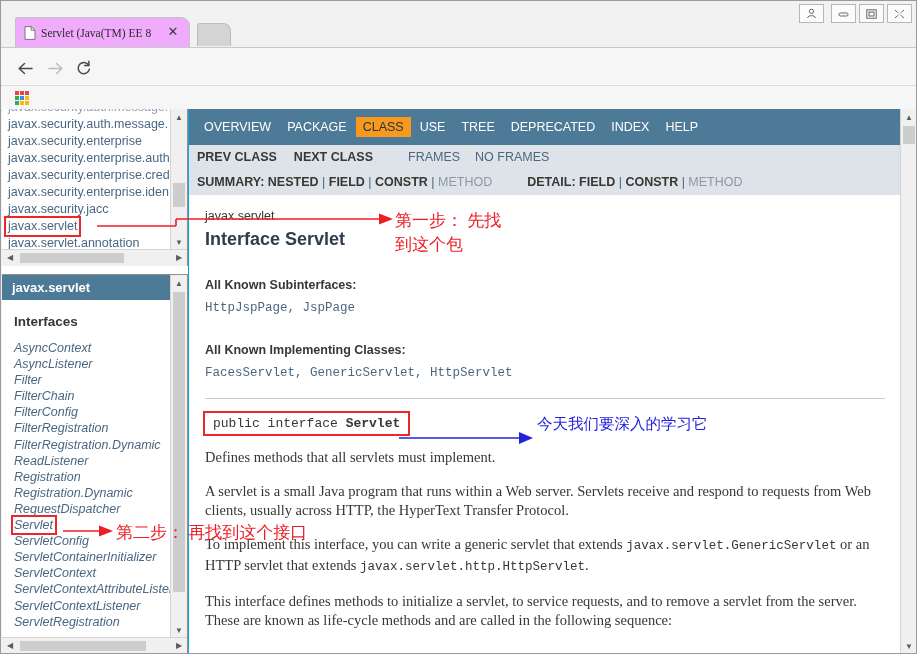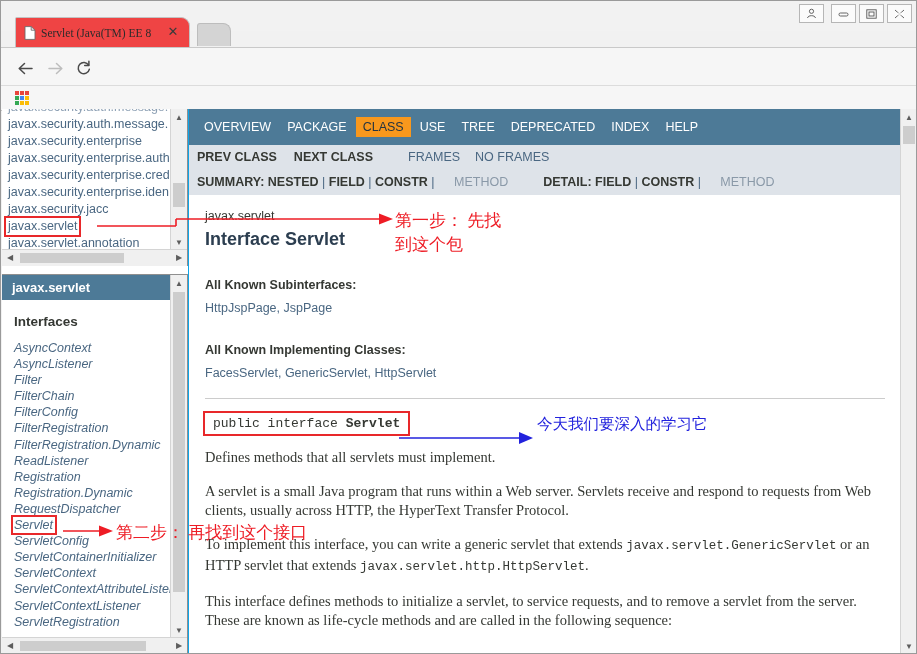--- a/index.html
+++ b/index.html
@@ -38,21 +38,21 @@
   .win-btn.person { margin-right: 4px; }
   .win-btn svg { display: block; }
 
   
   .tabstrip {
     position: absolute; left: 0; top: 16px; width: 917px; height: 30px;
   }
   .tab {
     position: absolute; left: 14px; top: 0;
     width: 175px; height: 30px;
-    background: #ef4444;
+    background: #f0abfc;
     border: 1px solid #c3c3c3;
     border-bottom: none;
     border-radius: 2px 9px 0 0;
     transform: skewX(0deg);
     display: flex; align-items: center;
     box-sizing: border-box;
     padding-left: 8px;
     overflow: hidden;
   }
   .tab .tab-favicon {
@@ -310,21 +310,21 @@
     background: #dee3e9;
     font-size: 12.5px;
     color: #4a6782;
     box-sizing: border-box;
     padding-left: 8px;
     font-family: "Liberation Sans", sans-serif;
   }
   .subnav-1 { top: 36px; height: 24px; line-height: 24px; }
   .subnav-2 { top: 60px; height: 26px; line-height: 26px; }
   .subnav .strong { font-weight: bold; color: #353833; }
-  .subnav .dim { color: #8a99a8; padding-left: 16px; }
+  .subnav .dim { color: #8a99a8; }
   .subnav .gap { display: inline-block; width: 28px; }
 
   .doc-body {
     position: absolute; left: 0; top: 86px;
     width: 712px; height: 459px;
     padding: 0 16px;
     box-sizing: border-box;
     background: #ffffff;
     overflow: hidden;
   }
@@ -337,21 +337,21 @@
     font-size: 18px; font-weight: bold; color: #2c3e50;
     margin: 6px 0 0 0;
     font-family: "Liberation Sans", sans-serif;
   }
   .dl-label {
     font-size: 12.5px; font-weight: bold; color: #353833;
     margin-top: 28px;
     font-family: "Liberation Sans", sans-serif;
   }
   .dl-value {
-    font-family: Liberation Sans, sans-serif;
+    font-family: Liberation Mono, monospace;
     font-size: 12.5px; color: #4a6782;
     margin-top: 9px;
   }
   .hr-sep {
     height: 1px; background: #cccccc; border: none;
     margin: 18px 0 0 0;
   }
   .sig-box {
     display: inline-block;
     margin-top: 14px;

